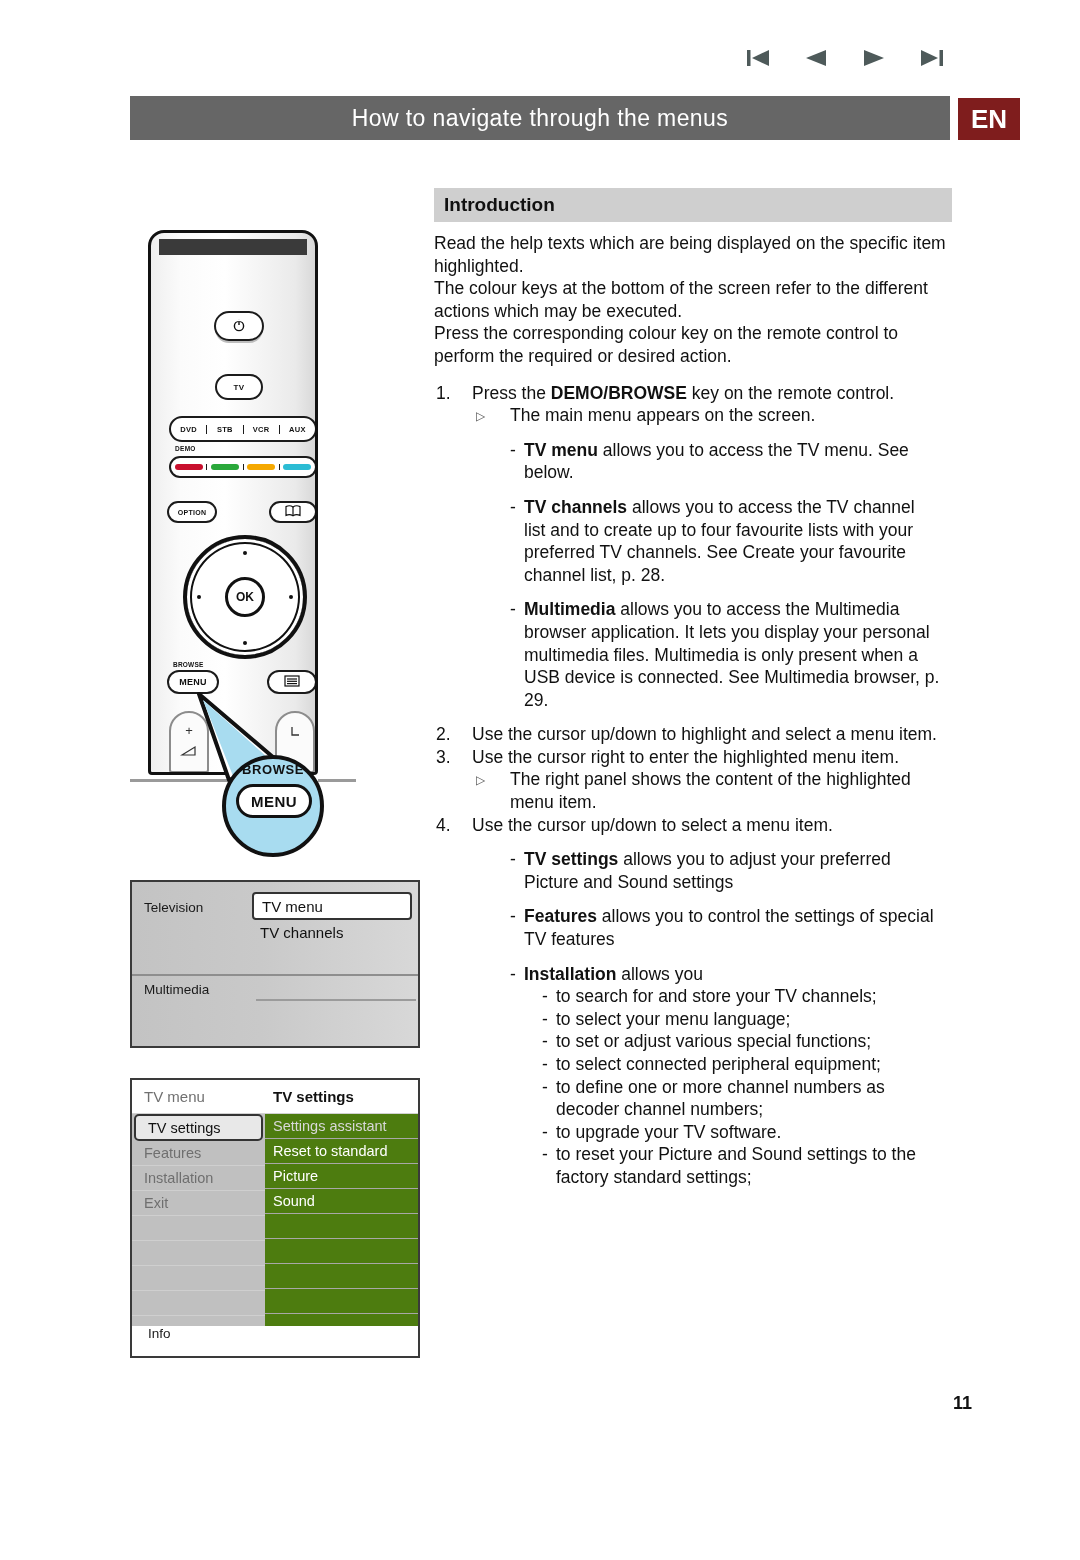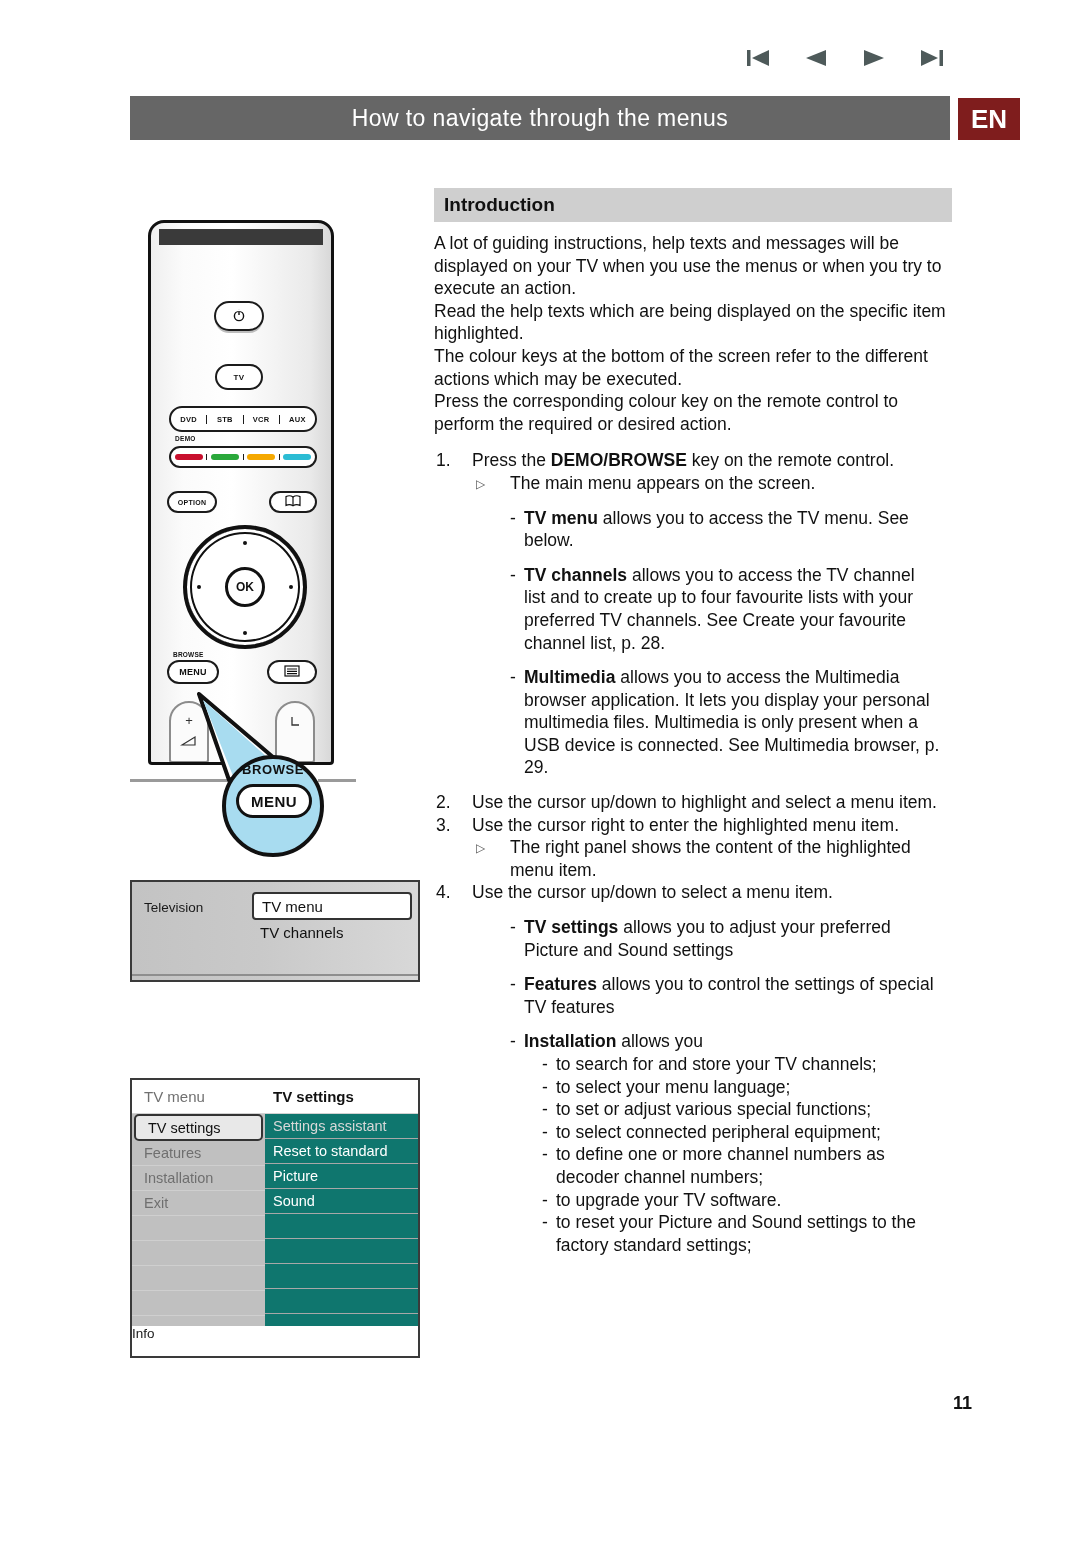--- a/index.html
+++ b/index.html
@@ -150,22 +150,22 @@
     top: 1393px;
     font-size: 18px;
     font-weight: bold;
     margin-left: 43px;
   }
 
   
   .remote {
     position: absolute;
     left: 148px;
-    top: 220px;
-    width: 186px;
+    top: 230px;
+    width: 170px;
     height: 545px;
     border: 3px solid #111;
     border-radius: 16px 16px 4px 4px;
     background: linear-gradient(to right, #efefef 0%, #fbfbfb 18%, #ffffff 45%, #eaeaea 88%, #d8d8d8 100%);
     overflow: hidden;
   }
   .remote-ir {
     position: absolute;
     left: 8px; top: 6px; right: 8px;
     height: 16px;
@@ -349,21 +349,21 @@
   .tick-right { left: 318px; width: 38px; }
 
   
   .shot {
     position: absolute;
     border: 2px solid #3a3a3a;
     overflow: hidden;
   }
   .shot1 {
     left: 130px; top: 880px;
-    width: 290px; height: 102px;
+    width: 290px; height: 168px;
     background: linear-gradient(to right, #c3c3c3 0%, #c9c9c9 45%, #d8d8d8 100%);
   }
   .s1-television {
     position: absolute;
     left: 12px; top: 18px;
     font-size: 13.5px;
     color: #1a1a1a;
   }
   .s1-tvmenu {
     position: absolute;
@@ -424,21 +424,21 @@
     display: flex; align-items: center; padding-left: 8px;
     font-size: 15px; font-weight: bold; color: #111;
   }
   .s2-body { display: flex; height: 212px; }
   .s2-left {
     width: 133px;
     background: #c0c0c0;
   }
   .s2-right {
     flex: 1;
-    background: #0f766e;
+    background: #4d7c0f;
     text-align: center;
   }
   .s2-item {
     height: 25px;
     display: flex;
     align-items: center;
     padding-left: 12px;
     font-size: 14.5px;
     color: #6f6f6f;
     border-bottom: 1px solid #cfcfcf;
@@ -462,21 +462,21 @@
     border-bottom: 1px solid #a8a8a8;
   }
   .s2-ritem.dim { color: #d8d8d8; }
   .s2-blank { height: 25px; border-bottom: 1px solid #cfcfcf; }
   .s2-rblank { height: 25px; border-bottom: 1px solid #a8a8a8; }
   .s2-footer {
     height: 14px;
     background: #ffffff;
     display: flex;
     align-items: center;
-    padding-left: 0;
+    padding-left: 16px;
     font-size: 13.5px;
     color: #1a1a1a;
   }
 </style>
 </head>
 <body>
 
 <div class="nav-icons">
   <span>
     <svg width="26" height="22" viewBox="0 0 26 22">
@@ -638,21 +638,20 @@
       <div class="s2-rblank"></div>
       <div class="s2-rblank"></div>
     </div>
   </div>
   <div class="s2-footer">Info</div>
 </div>
 
 <div class="right-col">
   <div class="section-head">Introduction</div>
 
-  <p class="para">A lot of guiding instructions, help texts and messages will be displayed on your TV when you use the menus or when you try to execute an action.</p>
   <p class="para">Read the help texts which are being displayed on the specific item highlighted.</p>
   <p class="para">The colour keys at the bottom of the screen refer to the different actions which may be executed.</p>
   <p class="para">Press the corresponding colour key on the remote control to perform the required or desired action.</p>
 
   <ol class="steps">
     <li>
       <span class="num">1.</span>
       <span>Press the </span><b>DEMO/BROWSE</b><span> key on the remote control.</span>
       <div class="sub-arrow">
         <span class="tri">▷</span>

